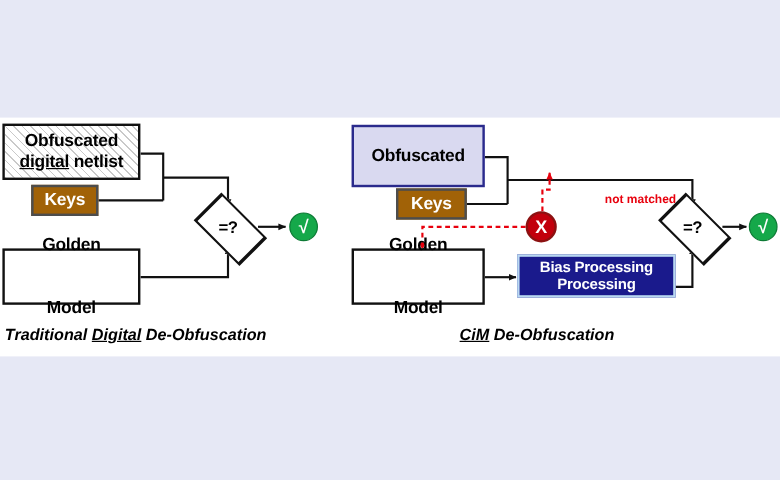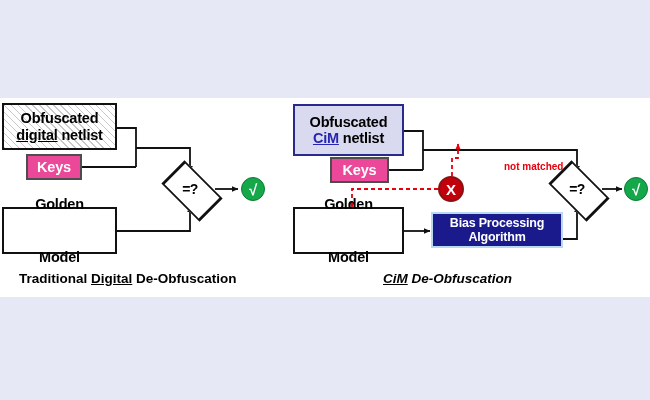--- a/index.html
+++ b/index.html
@@ -70,21 +70,21 @@
     gap: 37px;
   }
   .node-cim {
     border: 2px solid #2a2a8c;
     background: #d9d9f0;
     color: #000000;
     font-size: 14.5px;
   }
   .node-keys {
     border: 2px solid #4d4d4d;
-    background: #ec4899;
+    background: #a16207;
     color: #ffffff;
     font-size: 14.5px;
   }
   .node-bias {
     border: 2px solid #b9d9f2;
     background: #1a1a8c;
     color: #ffffff;
     font-size: 12.5px;
   }
 
@@ -243,41 +243,40 @@
 
   <div class="diamond-wrap" style="left:164px; top:163px; width:52px; height:52px;">
     <div class="diamond-shape"></div>
     <span class="diamond-label">=?</span>
   </div>
 
   <div class="circle circle-ok" style="left:241px; top:177px;">
     <span>√</span>
   </div>
 
-  <div class="caption" style="left:19px; top:271px;">
+  <div class="caption" style="left:4px; top:271px;font-style:italic;">
     <span>Traditional </span><span class="u">Digital</span><span> De-Obfuscation</span>
   </div>
 
   <div class="node node-cim" style="left:293px; top:104px; width:111px; height:52px;">
     <span class="line">Obfuscated</span>
-    <span class="line"><span class="u-blue">CiM</span><span> netlist</span></span>
   </div>
 
   <div class="node node-keys" style="left:330px; top:157px; width:59px; height:26px;">
     <span class="line">Keys</span>
   </div>
 
   <div class="node node-plain" style="left:293px; top:207px; width:111px; height:47px;">
     <span class="line">Golden</span>
     <span class="line">Model</span>
   </div>
 
   <div class="node node-bias" style="left:431px; top:212px; width:132px; height:36px;">
     <span class="line">Bias Processing</span>
-    <span class="line">Algorithm</span>
+    <span class="line">Processing</span>
   </div>
 
   <div class="diamond-wrap" style="left:551px; top:163px; width:52px; height:52px;">
     <div class="diamond-shape"></div>
     <span class="diamond-label">=?</span>
   </div>
 
   <div class="circle circle-ok" style="left:624px; top:177px;">
     <span>√</span>
   </div>

